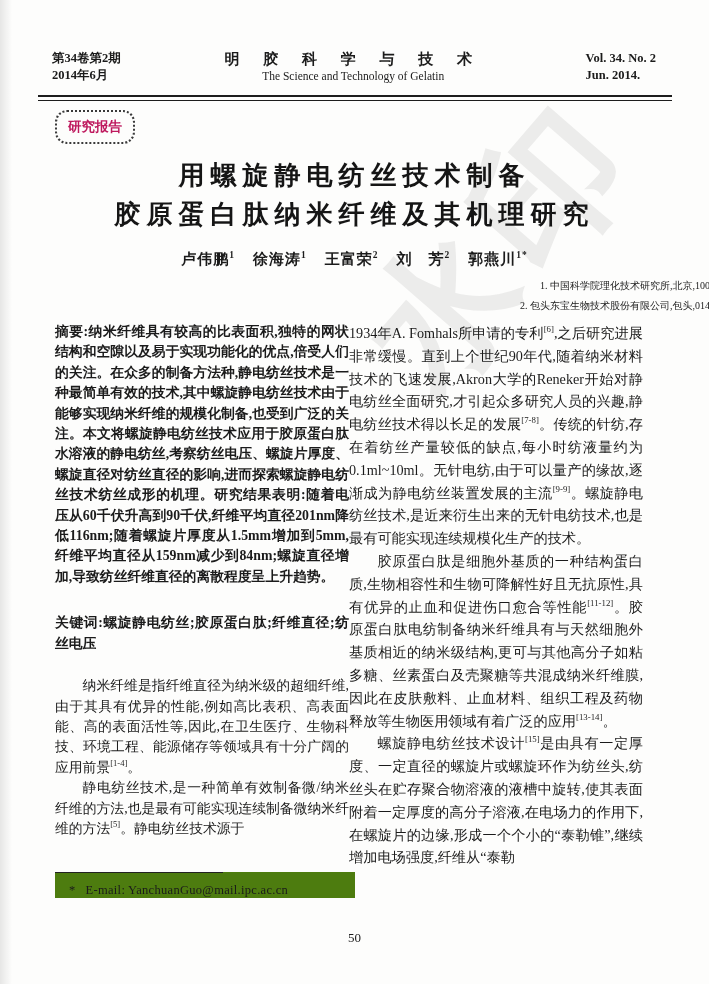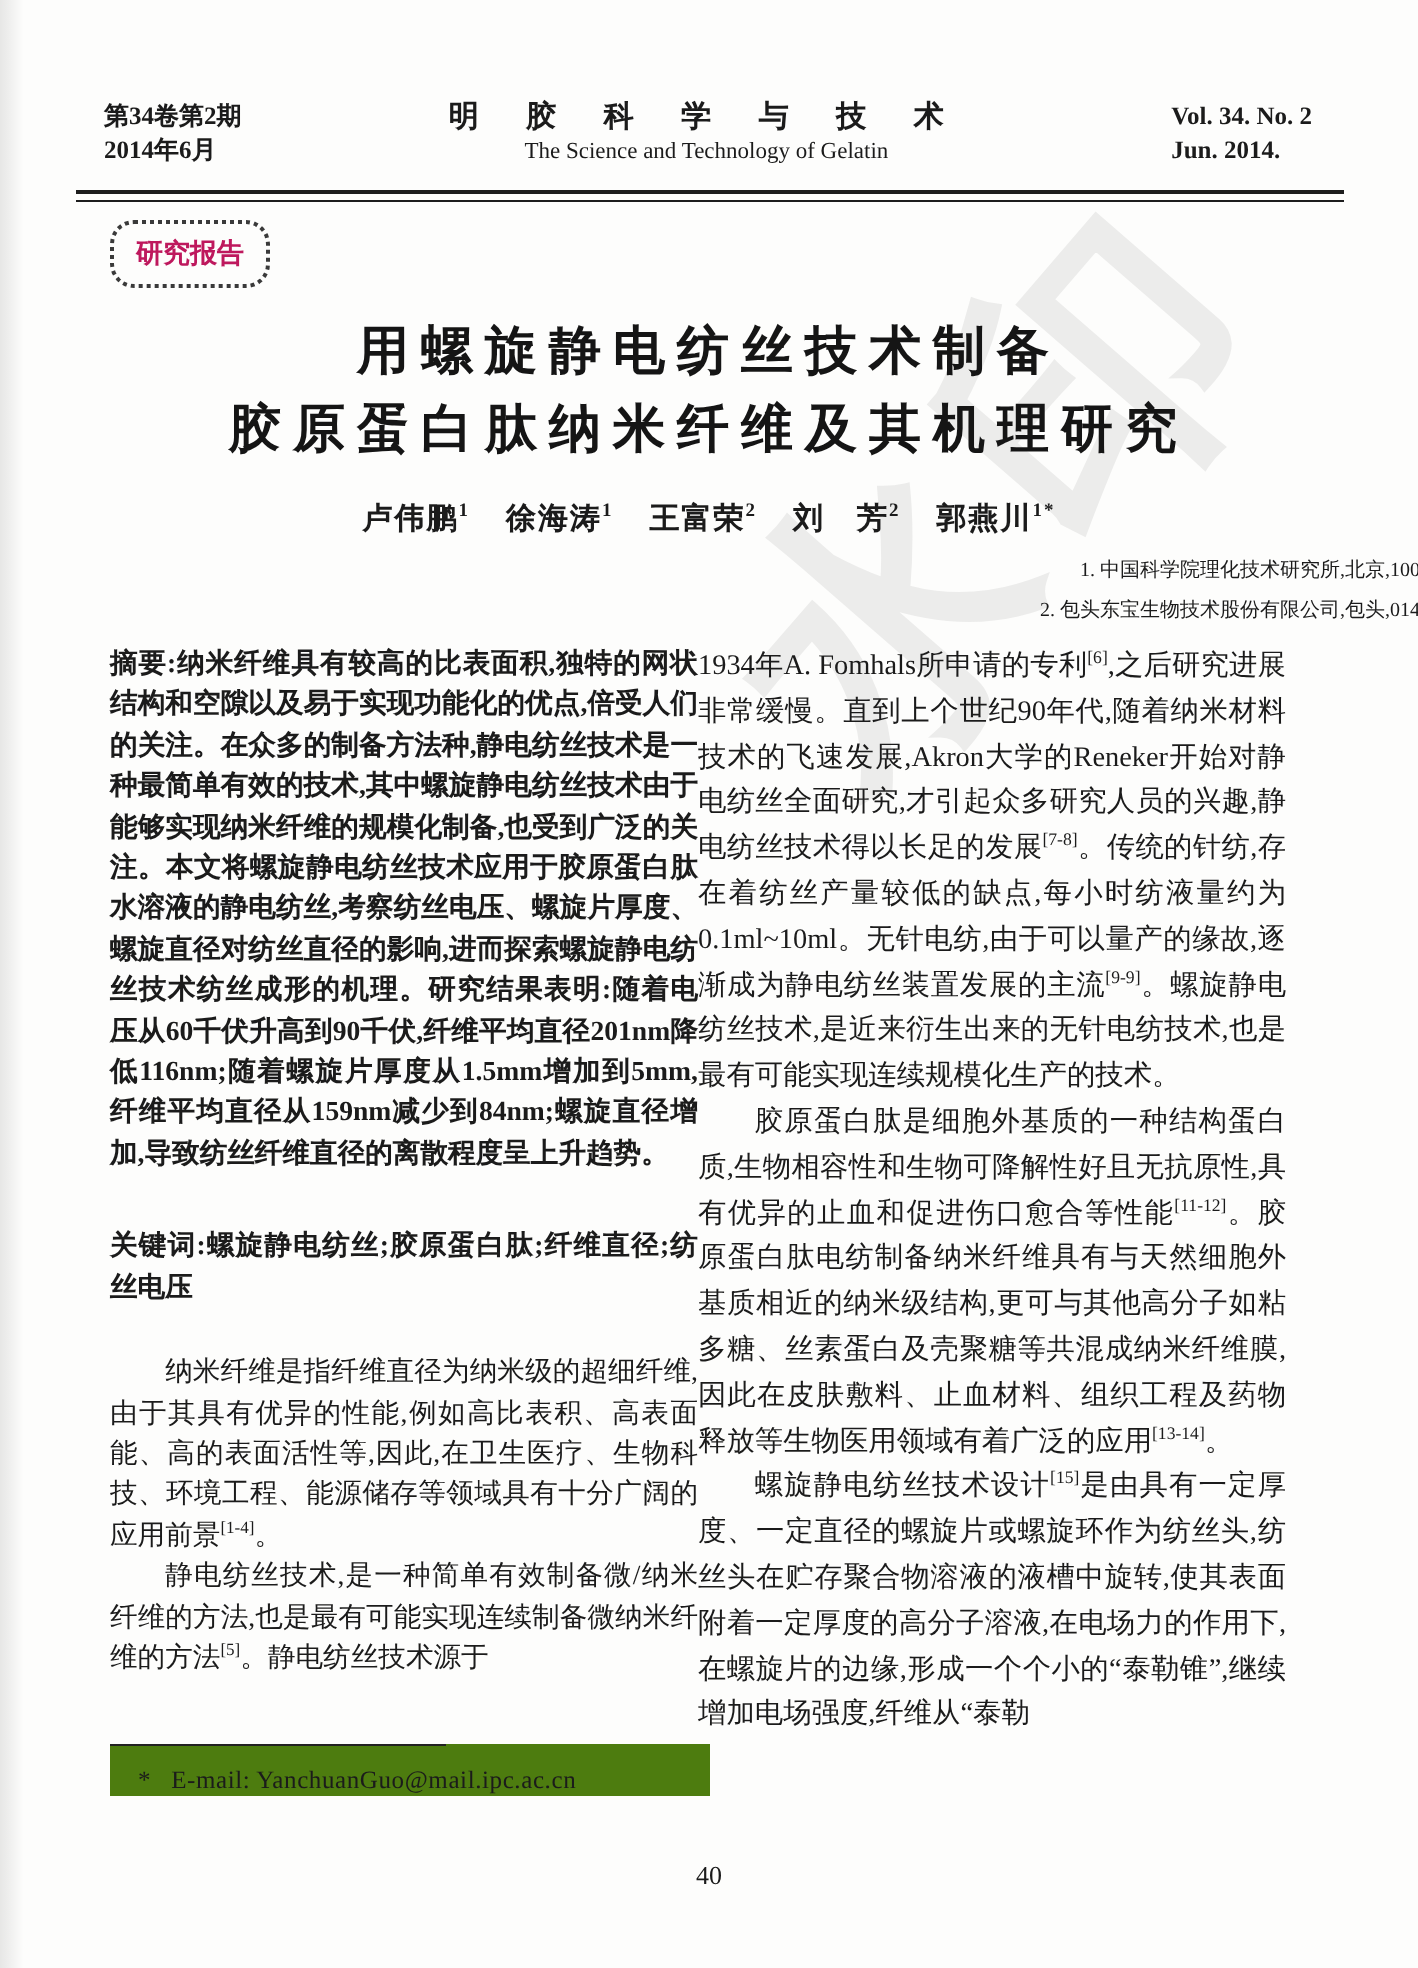--- a/index.html
+++ b/index.html
@@ -138,14 +138,14 @@
       <p class="body-p indent">胶原蛋白肽是细胞外基质的一种结构蛋白质,生物相容性和生物可降解性好且无抗原性,具有优异的止血和促进伤口愈合等性能<sup>[11-12]</sup>。胶原蛋白肽电纺制备纳米纤维具有与天然细胞外基质相近的纳米级结构,更可与其他高分子如粘多糖、丝素蛋白及壳聚糖等共混成纳米纤维膜,因此在皮肤敷料、止血材料、组织工程及药物释放等生物医用领域有着广泛的应用<sup>[13-14]</sup>。</p>
       <p class="body-p indent">螺旋静电纺丝技术设计<sup>[15]</sup>是由具有一定厚度、一定直径的螺旋片或螺旋环作为纺丝头,纺丝头在贮存聚合物溶液的液槽中旋转,使其表面附着一定厚度的高分子溶液,在电场力的作用下,在螺旋片的边缘,形成一个个小的“泰勒锥”,继续增加电场强度,纤维从“泰勒</p>
     </div>
   </div>
 
   <div class="footnote">
     <div class="fn-rule"></div>
     <div class="fn-text"><span class="fn-star">*</span><span>E-mail: YanchuanGuo@mail.ipc.ac.cn</span></div>
   </div>
 
-  <div class="pageno">40</div>
+  <div class="pageno">50</div>
 </div>
 
 </body></html>

